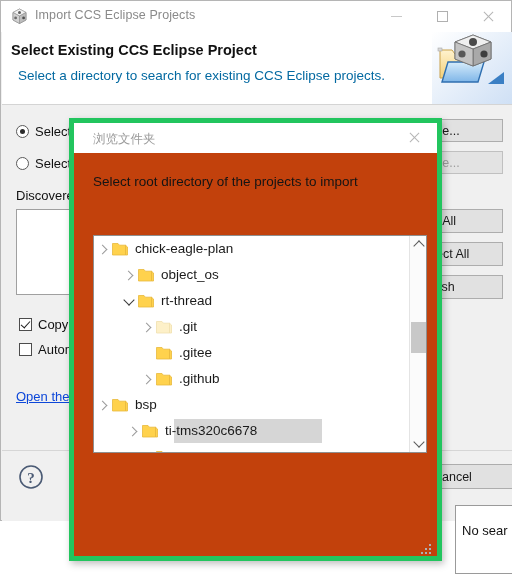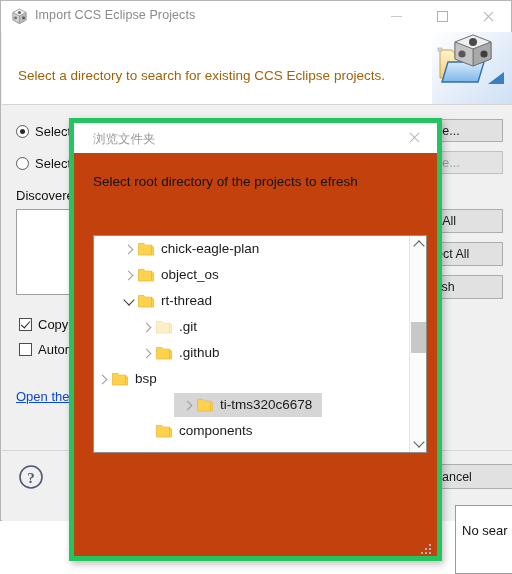--- a/index.html
+++ b/index.html
@@ -93,21 +93,21 @@
     left: 9px; top: 10px;
     font-size: 14.5px;
     font-weight: bold;
     color: #111111;
     white-space: nowrap;
   }
   .wiz-h-sub {
     position: absolute;
     left: 16px; top: 36px;
     font-size: 13.5px;
-    color: #a16207;
+    color: #0369a1;
     white-space: nowrap;
   }
   .wiz-banner {
     position: absolute;
     right: 0px; top: 0px;
     width: 80px; height: 72px;
     overflow: hidden;
   }
 
   
@@ -416,20 +416,21 @@
       </div>
       <div class="win-btn win-btn-max">
         <span class="gl-max"></span>
       </div>
       <div class="win-btn win-btn-close">
         <span class="gl-close"></span>
       </div>
     </div>
 
     <div class="wizard-header">
+      <div class="wiz-h-title">Select Existing CCS Eclipse Project</div>
       <div class="wiz-h-sub">Select a directory to search for existing CCS Eclipse projects.</div>
       <div class="wiz-banner">
         <svg width="80" height="72" viewBox="0 0 80 72">
           <defs>
             <linearGradient id="bgg" x1="0" y1="0" x2="1" y2="1">
               <stop offset="0" stop-color="#ffffff"></stop>
               <stop offset="1" stop-color="#cfe0f5"></stop>
             </linearGradient>
             <linearGradient id="fy" x1="0" y1="0" x2="0" y2="1">
               <stop offset="0" stop-color="#fff3cf"></stop>
@@ -520,45 +521,45 @@
 
   <div class="browse-dialog">
 
     <div class="bd-titlebar">
       <span class="bd-title-text">浏览文件夹</span>
       <div class="bd-close">
         <span class="gl-close"></span>
       </div>
     </div>
 
-    <div class="bd-prompt">Select root directory of the projects to efresh</div>
+    <div class="bd-prompt">Select root directory of the projects to import</div>
 
     <div class="tree">
       <div class="tree-viewport" id="tree-viewport">
+          <div class="tree-row">
+            <span class="cell" style="">
+              <span class="tw">
+                <span class="chev right"></span>
+              </span>
+              <span class="folder"><svg width="16" height="14" viewBox="0 0 16 14">
+                  <path d="M0.5 1.5 L6 1.5 L7.4 3.2 L13.5 3.2 L13.5 13 L0.5 13 Z" fill="#ffd24d" stroke="#e8b93c" stroke-width="0.8"></path>
+                  <path d="M13.5 3.2 L15.5 5.0 L15.5 13 L13.5 13 Z" fill="#ffd24d" stroke="#e8b93c" stroke-width="0.8"></path>
+                </svg></span>
+              <span class="tree-label">chick-eagle-plan</span>
+            </span>
+          </div>
           <div class="tree-row">
             <span class="cell" style="padding-left: 26px;">
               <span class="tw">
                 <span class="chev right"></span>
               </span>
               <span class="folder"><svg width="16" height="14" viewBox="0 0 16 14">
                   <path d="M0.5 1.5 L6 1.5 L7.4 3.2 L13.5 3.2 L13.5 13 L0.5 13 Z" fill="#ffd24d" stroke="#e8b93c" stroke-width="0.8"></path>
                   <path d="M13.5 3.2 L15.5 5.0 L15.5 13 L13.5 13 Z" fill="#ffd24d" stroke="#e8b93c" stroke-width="0.8"></path>
                 </svg></span>
-              <span class="tree-label">chick-eagle-plan</span>
-            </span>
-          </div>
-          <div class="tree-row">
-            <span class="cell" style="padding-left: 26px;">
-              <span class="tw">
-                <span class="chev right"></span>
-              </span>
-              <span class="folder"><svg width="16" height="14" viewBox="0 0 16 14">
-                  <path d="M0.5 1.5 L6 1.5 L7.4 3.2 L13.5 3.2 L13.5 13 L0.5 13 Z" fill="#ffd24d" stroke="#e8b93c" stroke-width="0.8"></path>
-                  <path d="M13.5 3.2 L15.5 5.0 L15.5 13 L13.5 13 Z" fill="#ffd24d" stroke="#e8b93c" stroke-width="0.8"></path>
-                </svg></span>
               <span class="tree-label">object_os</span>
             </span>
           </div>
           <div class="tree-row">
             <span class="cell" style="padding-left: 26px;">
               <span class="tw">
                 <span class="chev down"></span>
               </span>
               <span class="folder"><svg width="16" height="14" viewBox="0 0 16 14">
                   <path d="M0.5 1.5 L6 1.5 L7.4 3.2 L13.5 3.2 L13.5 13 L0.5 13 Z" fill="#ffd24d" stroke="#e8b93c" stroke-width="0.8"></path>
@@ -574,20 +575,30 @@
               </span>
               <span class="folder"><svg width="16" height="14" viewBox="0 0 16 14">
                   <path d="M0.5 1.5 L6 1.5 L7.4 3.2 L13.5 3.2 L13.5 13 L0.5 13 Z" fill="#fdf0c8" stroke="#f0e0ae" stroke-width="0.8"></path>
                   <path d="M13.5 3.2 L15.5 5.0 L15.5 13 L13.5 13 Z" fill="#fdf0c8" stroke="#f0e0ae" stroke-width="0.8"></path>
                 </svg></span>
               <span class="tree-label">.git</span>
             </span>
           </div>
           <div class="tree-row">
             <span class="cell" style="padding-left: 44px;">
+              <span class="tw"></span>
+              <span class="folder"><svg width="16" height="14" viewBox="0 0 16 14">
+                  <path d="M0.5 1.5 L6 1.5 L7.4 3.2 L13.5 3.2 L13.5 13 L0.5 13 Z" fill="#ffd24d" stroke="#e8b93c" stroke-width="0.8"></path>
+                  <path d="M13.5 3.2 L15.5 5.0 L15.5 13 L13.5 13 Z" fill="#ffd24d" stroke="#e8b93c" stroke-width="0.8"></path>
+                </svg></span>
+              <span class="tree-label">.gitee</span>
+            </span>
+          </div>
+          <div class="tree-row">
+            <span class="cell" style="padding-left: 44px;">
               <span class="tw">
                 <span class="chev right"></span>
               </span>
               <span class="folder"><svg width="16" height="14" viewBox="0 0 16 14">
                   <path d="M0.5 1.5 L6 1.5 L7.4 3.2 L13.5 3.2 L13.5 13 L0.5 13 Z" fill="#ffd24d" stroke="#e8b93c" stroke-width="0.8"></path>
                   <path d="M13.5 3.2 L15.5 5.0 L15.5 13 L13.5 13 Z" fill="#ffd24d" stroke="#e8b93c" stroke-width="0.8"></path>
                 </svg></span>
               <span class="tree-label">.github</span>
             </span>
           </div>
@@ -598,21 +609,21 @@
               </span>
               <span class="folder"><svg width="16" height="14" viewBox="0 0 16 14">
                   <path d="M0.5 1.5 L6 1.5 L7.4 3.2 L13.5 3.2 L13.5 13 L0.5 13 Z" fill="#ffd24d" stroke="#e8b93c" stroke-width="0.8"></path>
                   <path d="M13.5 3.2 L15.5 5.0 L15.5 13 L13.5 13 Z" fill="#ffd24d" stroke="#e8b93c" stroke-width="0.8"></path>
                 </svg></span>
               <span class="tree-label">bsp</span>
             </span>
           </div>
           <div class="tree-row selected">
             <span class="hl" style="left: 80px; width: 148px;"></span>
-            <span class="cell" style="padding-left: 85px;">
+            <span class="cell" style="padding-left: 30px;">
               <span class="tw">
                 <span class="chev right"></span>
               </span>
               <span class="folder"><svg width="16" height="14" viewBox="0 0 16 14">
                   <path d="M0.5 1.5 L6 1.5 L7.4 3.2 L13.5 3.2 L13.5 13 L0.5 13 Z" fill="#ffd24d" stroke="#e8b93c" stroke-width="0.8"></path>
                   <path d="M13.5 3.2 L15.5 5.0 L15.5 13 L13.5 13 Z" fill="#ffd24d" stroke="#e8b93c" stroke-width="0.8"></path>
                 </svg></span>
               <span class="tree-label">ti-tms320c6678</span>
             </span>
           </div>

